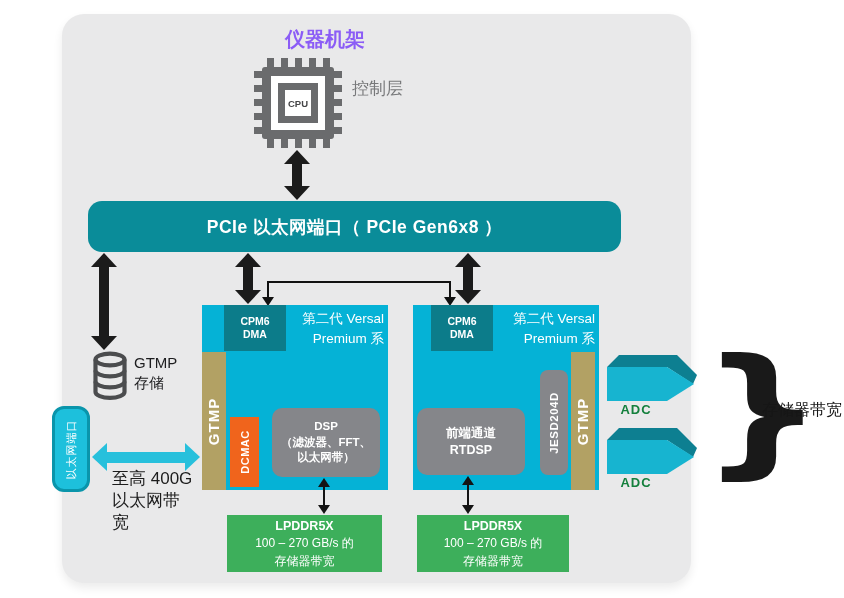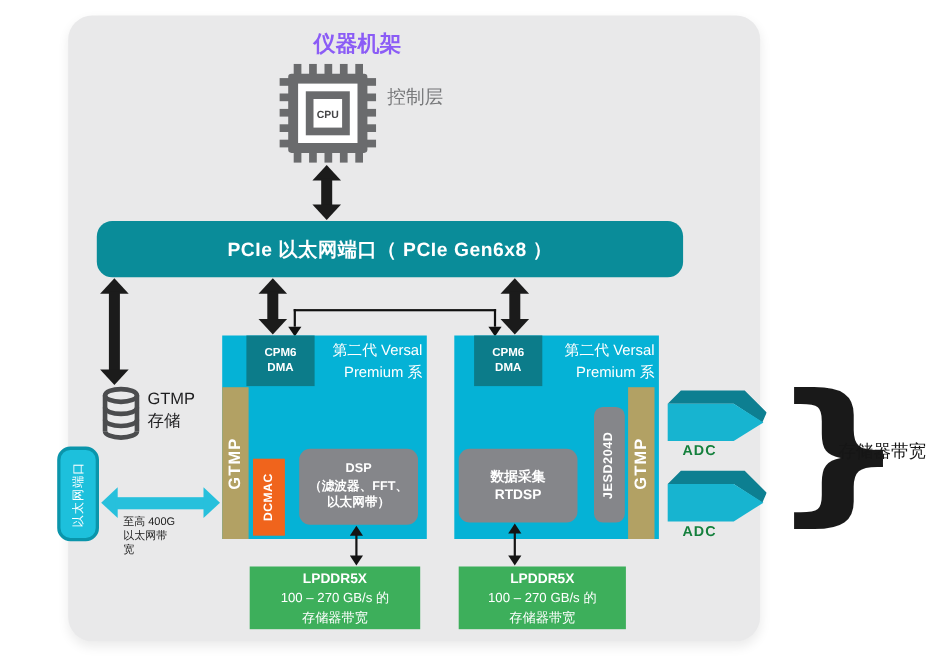--- a/index.html
+++ b/index.html
@@ -78,21 +78,21 @@
   .mem .b{font-weight:bold;font-size:12.5px;}
   .mem-1{left:227px;} .mem-2{left:417px;width:152px;}
 
   
   .nvme-label{left:134px;top:353px;font-size:15px;color:#1d1d1f;line-height:1.35;}
 
   
   .eth{left:52px;top:406px;width:38px;height:86px;background:#1dc0dc;border:3px solid #0a95ab;border-radius:12px;
        box-sizing:border-box;display:flex;align-items:center;justify-content:center;overflow:hidden;}
   .eth span{transform:rotate(-90deg);white-space:nowrap;color:#fff;font-size:11px;letter-spacing:1px;}
-  .eth-bw{left:112px;top:468px;font-size:10px;color:#1c1c1c;line-height:1.3;}
+  .eth-bw{left:112px;top:468px;font-size:17px;color:#1c1c1c;line-height:1.3;}
 
   
   .adc{position:absolute;left:605px;width:92px;height:52px;}
   .adc svg{position:absolute;left:0;top:0;}
   .adc .lbl{position:absolute;left:0;top:20px;width:62px;text-align:center;color:#15803d;font-size:13px;font-weight:bold;letter-spacing:1px;margin-top:29px;}
   .adc-1{top:353px;} .adc-2{top:426px;}
 
   
   .brace{left:700px;top:346px;width:52px;height:136px;font-family:"DejaVu Sans",sans-serif;
          font-weight:bold;font-size:140px;line-height:130px;color:#191919;transform:scaleX(1.25);transform-origin:left center;}
@@ -212,21 +212,21 @@
 （滤波器、FFT、
 以太网带）</div>
 
   <div class="abs card card2"></div>
   <div class="abs cpm6 cpm6-2 ml">CPM6
 DMA</div>
   <div class="vname vname-2">
     <div>第二代 Versal</div>
     <div>Premium 系</div>
   </div>
-  <div class="abs grayblk daq ml">数据采集
+  <div class="abs grayblk daq ml">前端通道
 RTDSP</div>
   <div class="vbar jesd">
     <span>JESD204D</span>
   </div>
   <div class="vbar gtmp gtmp-2">
     <span>GTMP</span>
   </div>
 
   <div class="tarr" style="left:317px;top:478px;height:36px">
       <i class="ht"></i>

